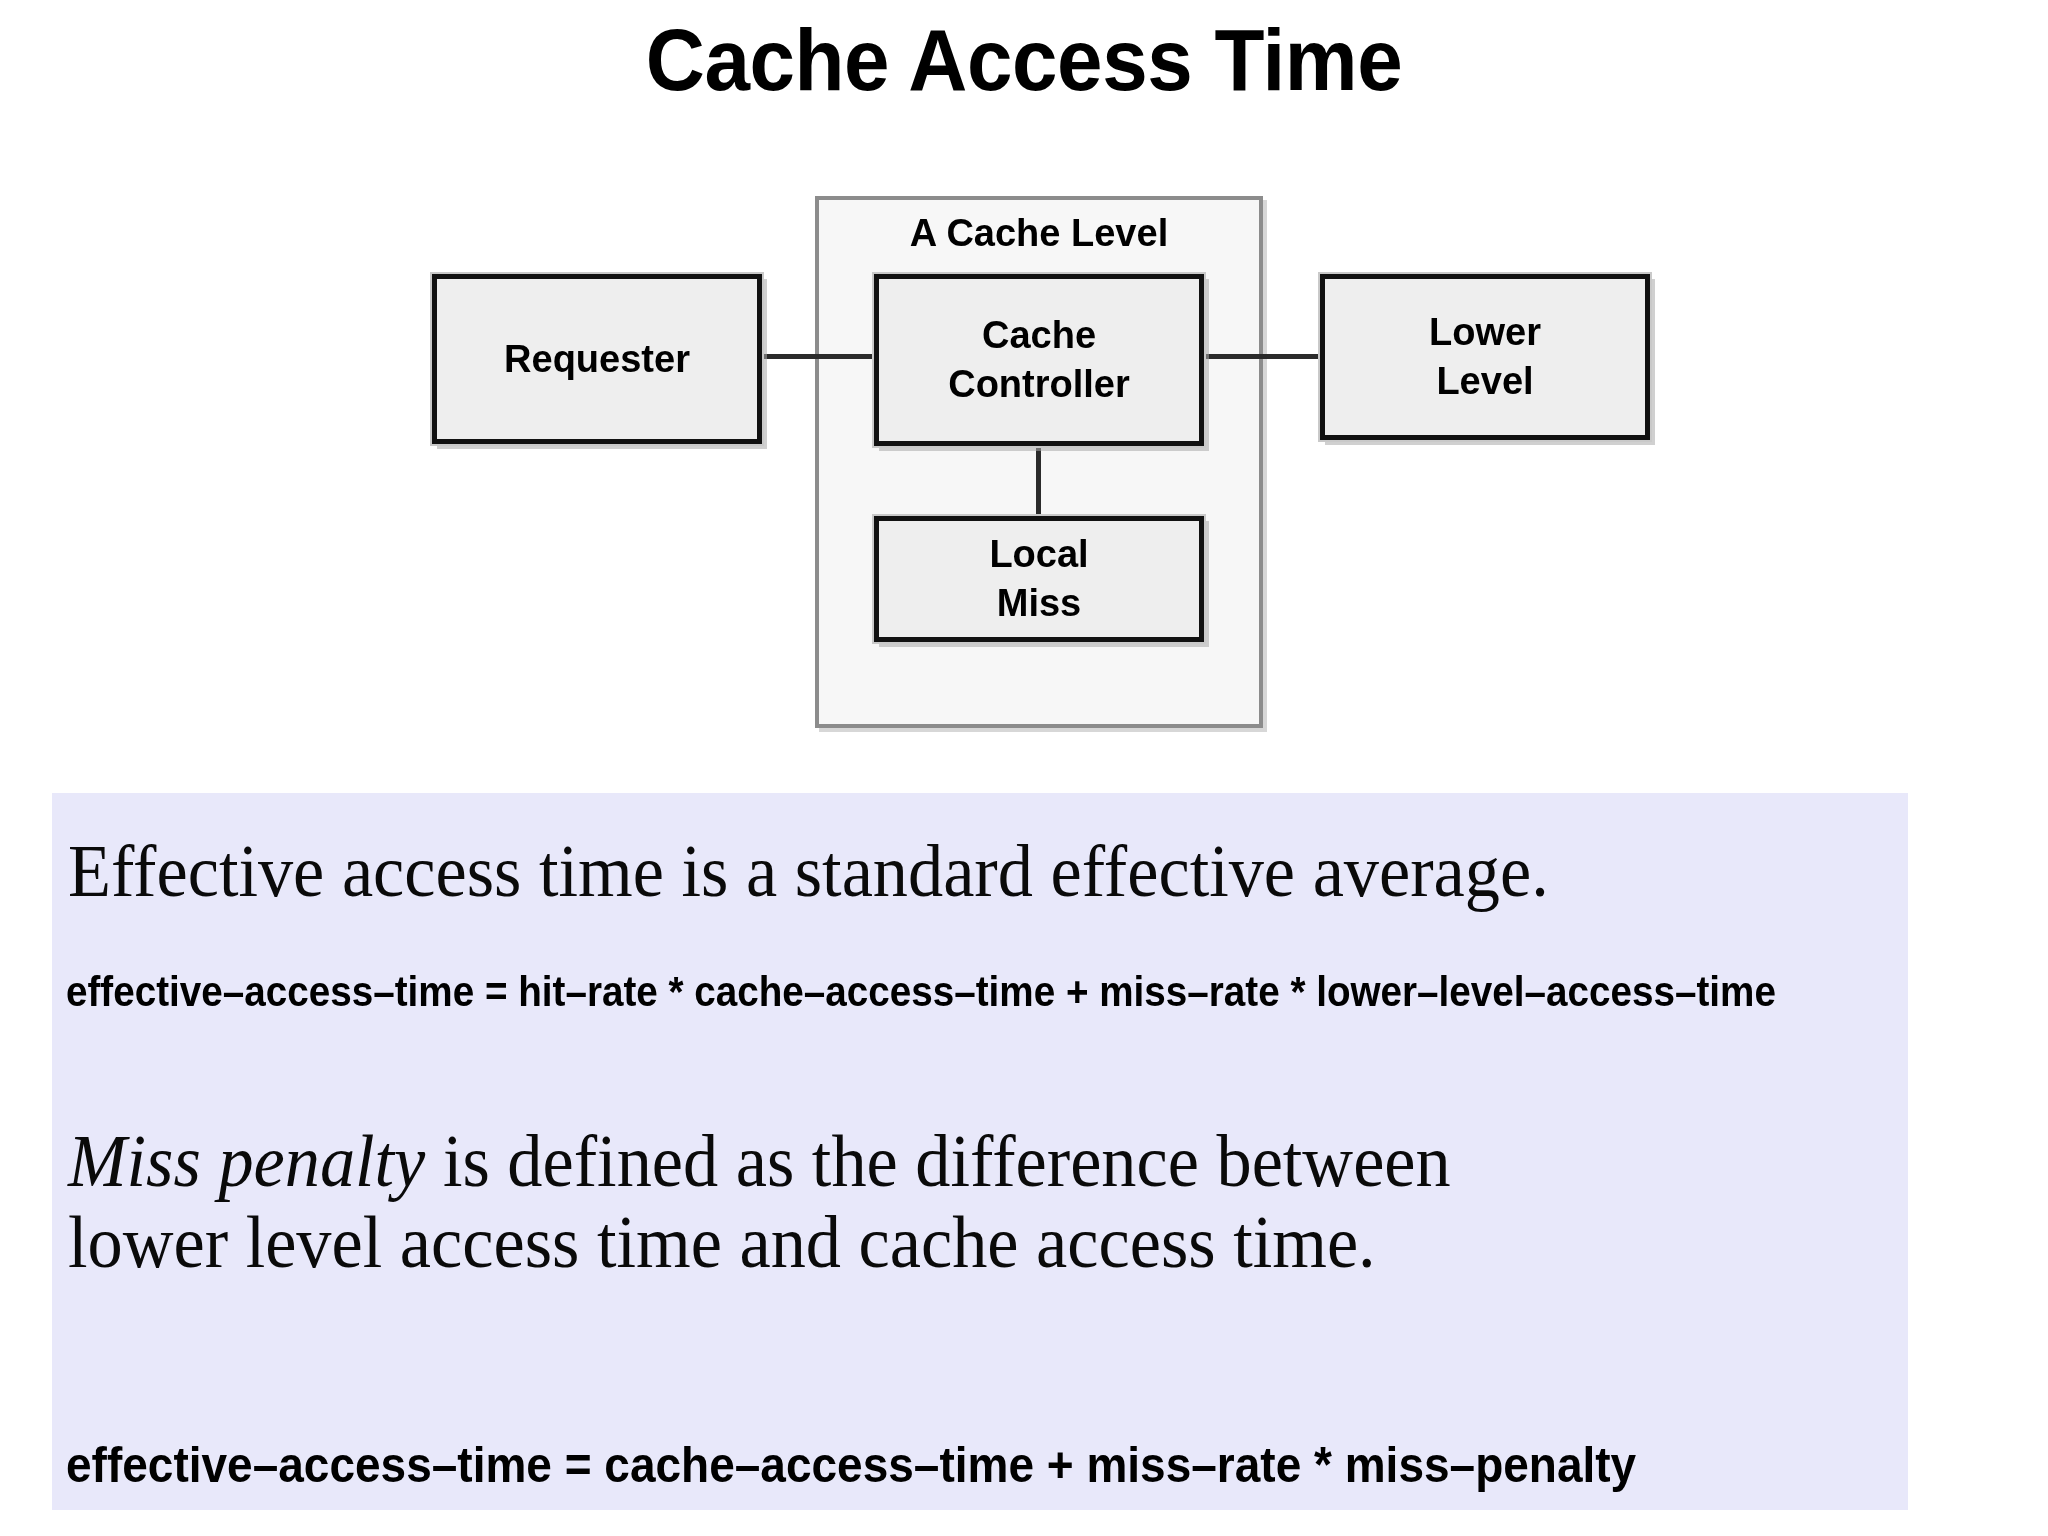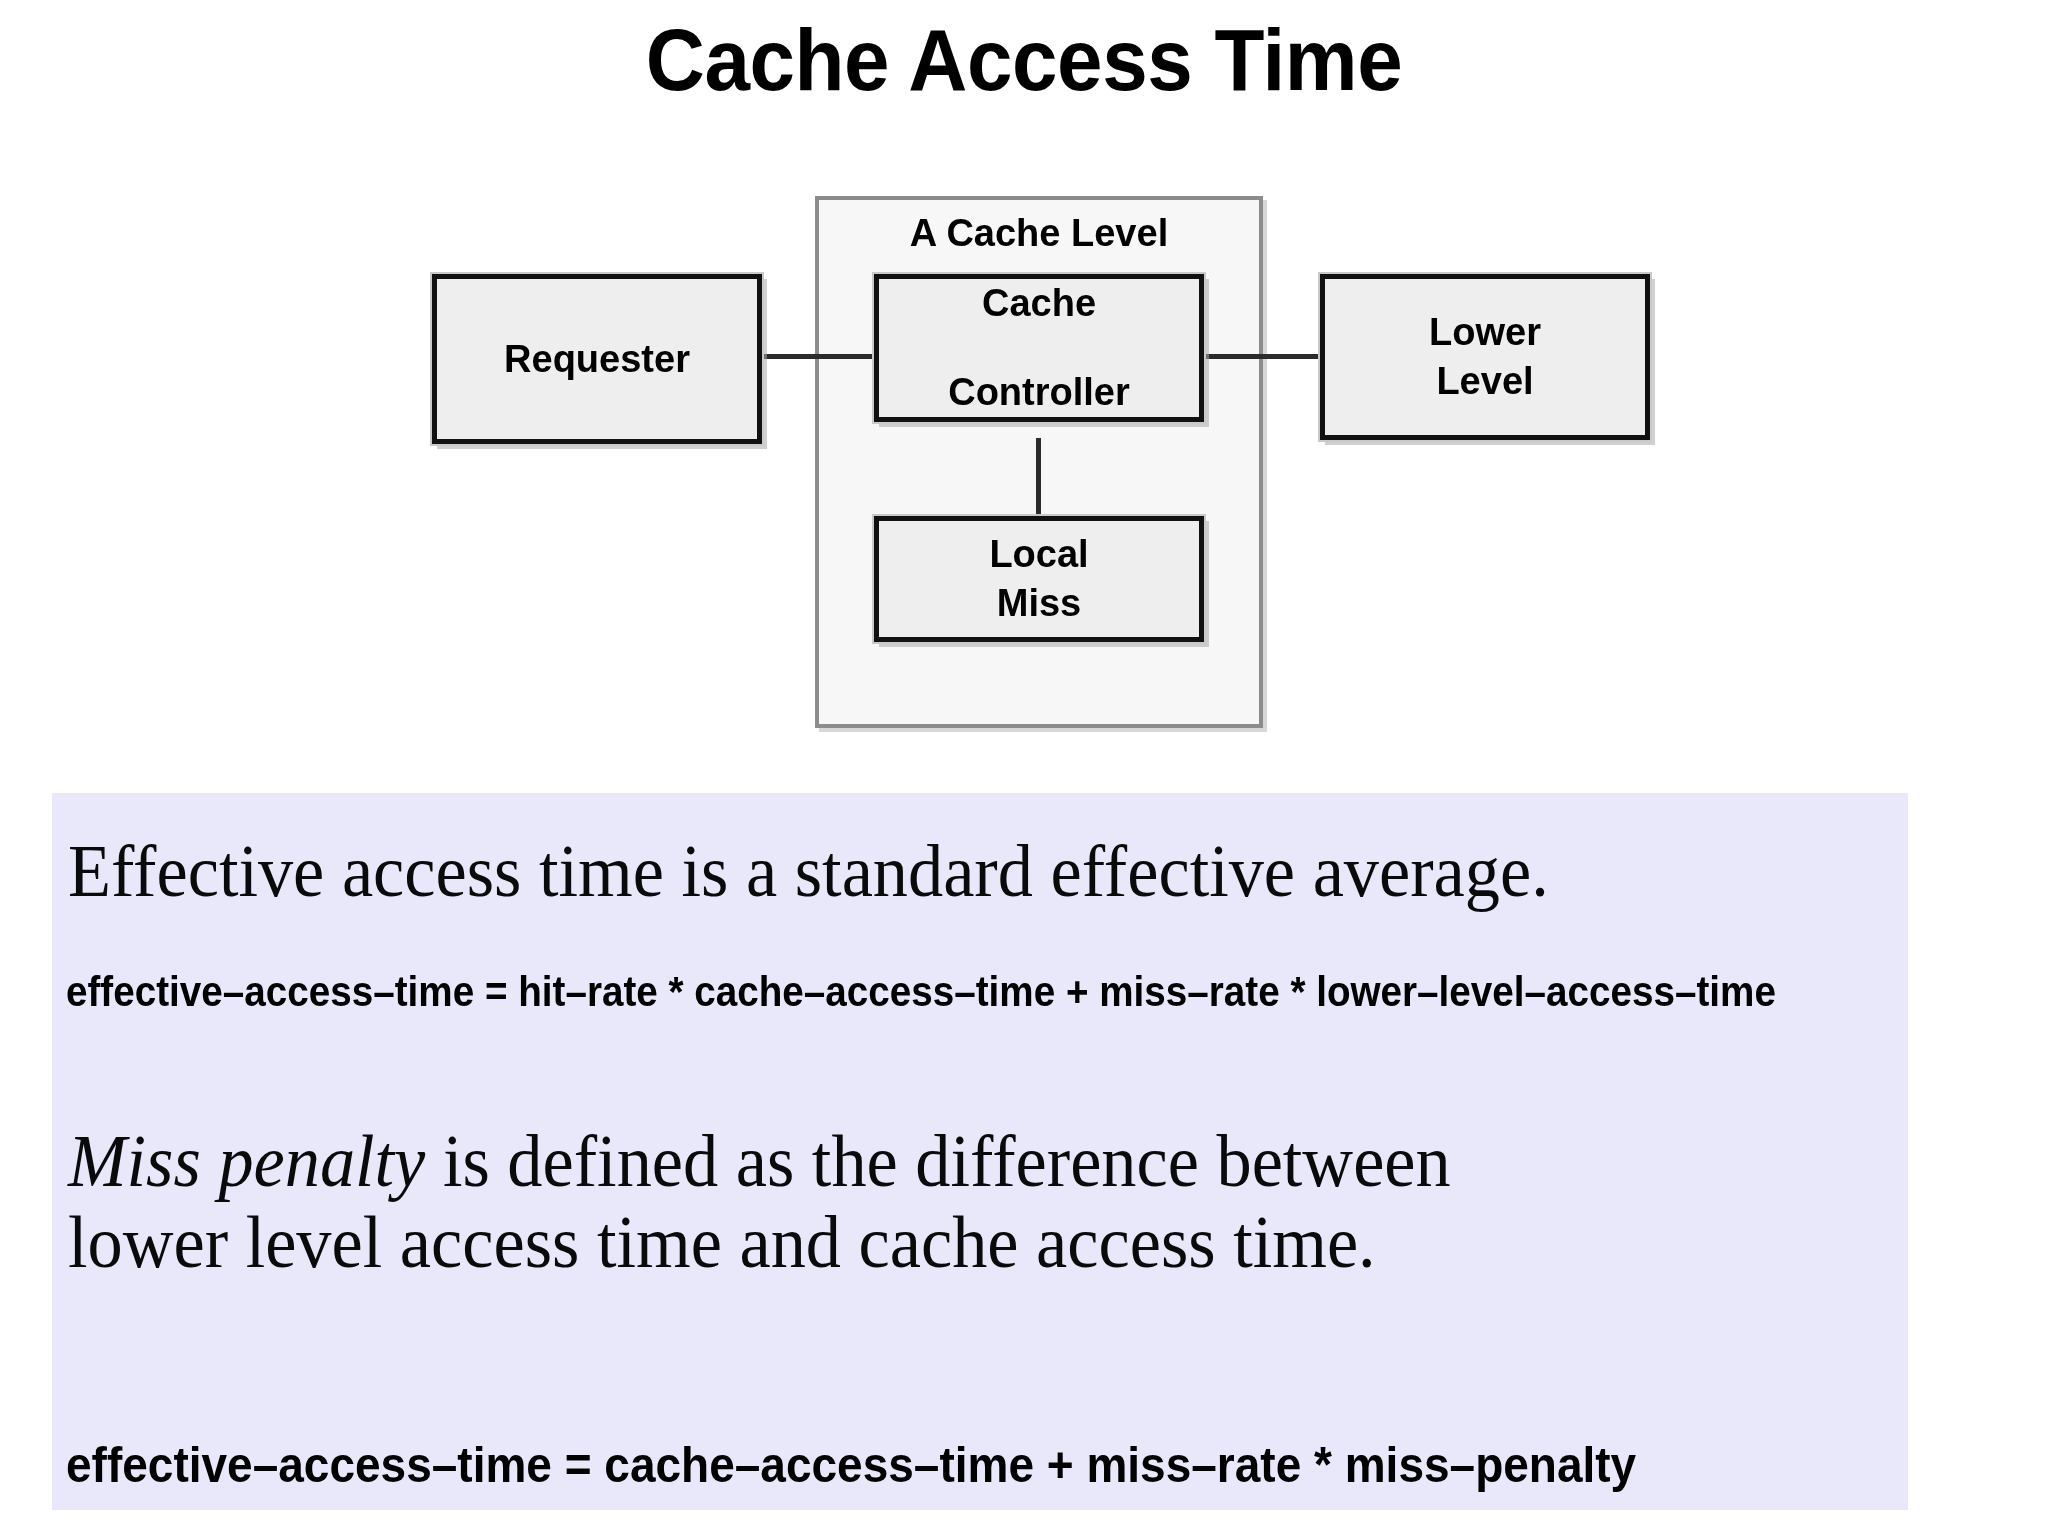--- a/index.html
+++ b/index.html
@@ -81,21 +81,21 @@
     width: 448px;
     text-align: center;
     font-family: "Liberation Sans", sans-serif;
     font-weight: bold;
     font-size: 38px;
     color: #000000;
     z-index: 2;
   }
 
   #box-requester   { left: 432px;  top: 266px; width: 330px; height: 170px; }
-  #box-controller  { left: 874px;  top: 266px; width: 330px; height: 148px; justify-content: space-between; }
+  #box-controller  { left: 874px;  top: 266px; width: 330px; height: 172px; }
   #box-lowerlevel  { left: 1320px; top: 266px; width: 330px; height: 166px; text-align: center; }
   #box-localstore  { left: 874px;  top: 508px; width: 330px; height: 126px; }
 
   .connector {
     position: absolute;
     background: #2b2b2b;
     z-index: 2;
   }
   #conn-req-ctrl   { left: 760px;  top: 346px; width: 118px; height: 5px; }
   #conn-ctrl-lower { left: 1200px; top: 346px; width: 124px; height: 5px; }

